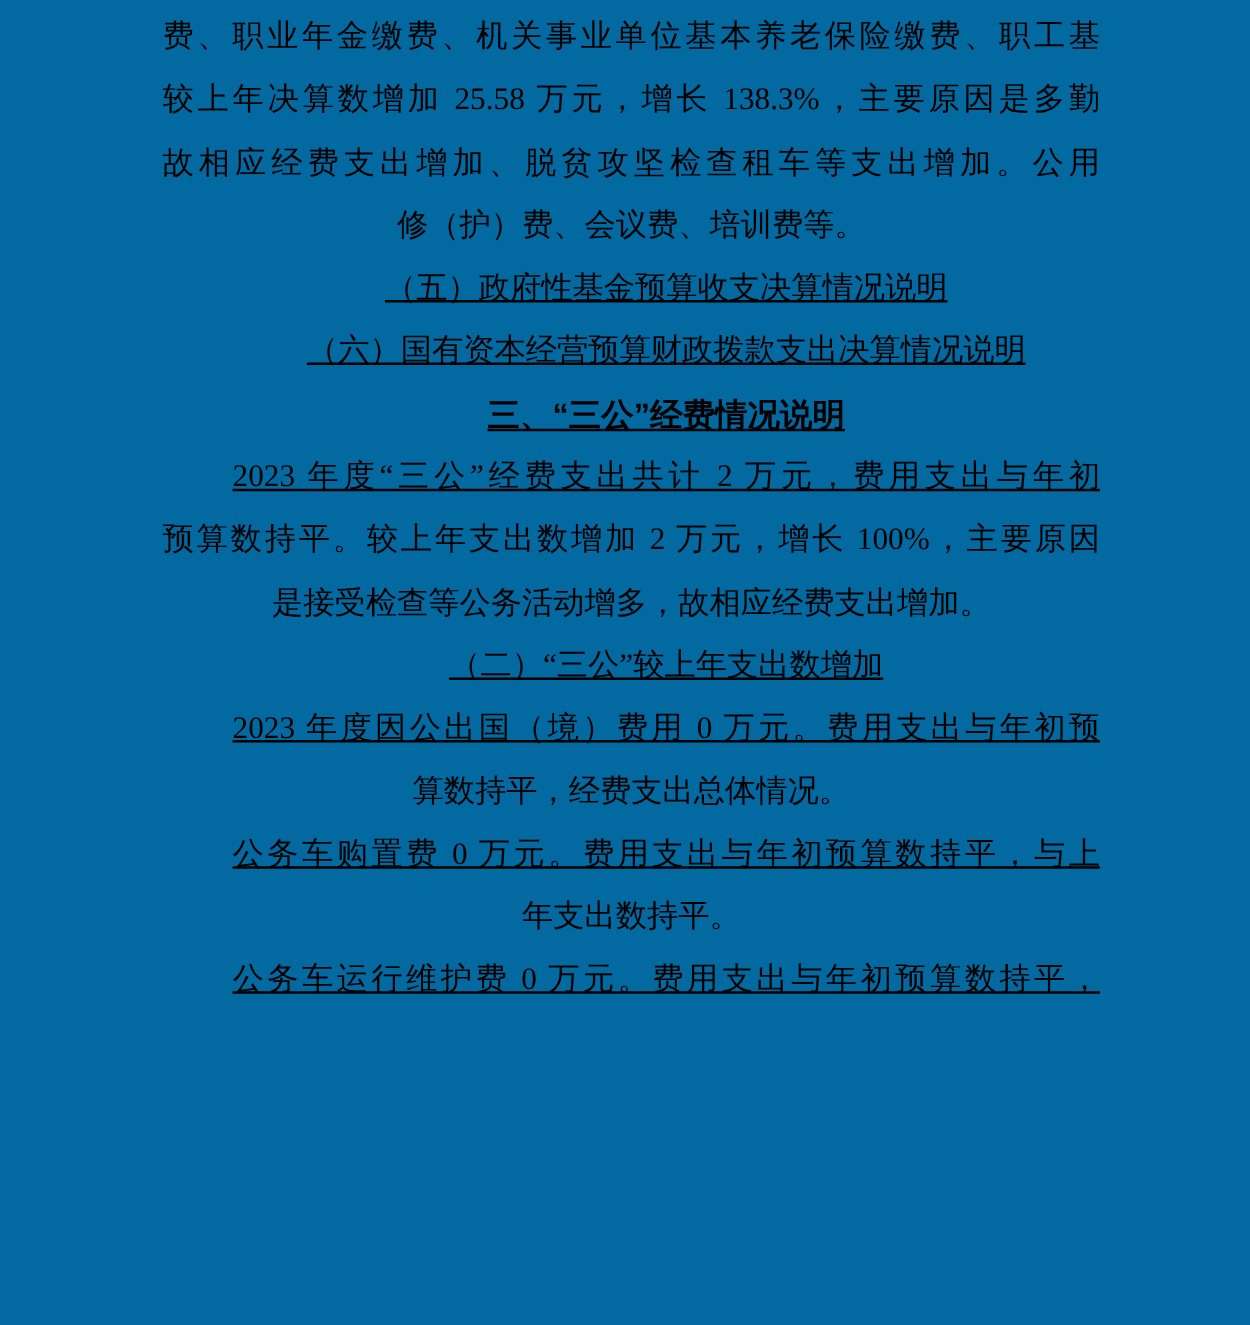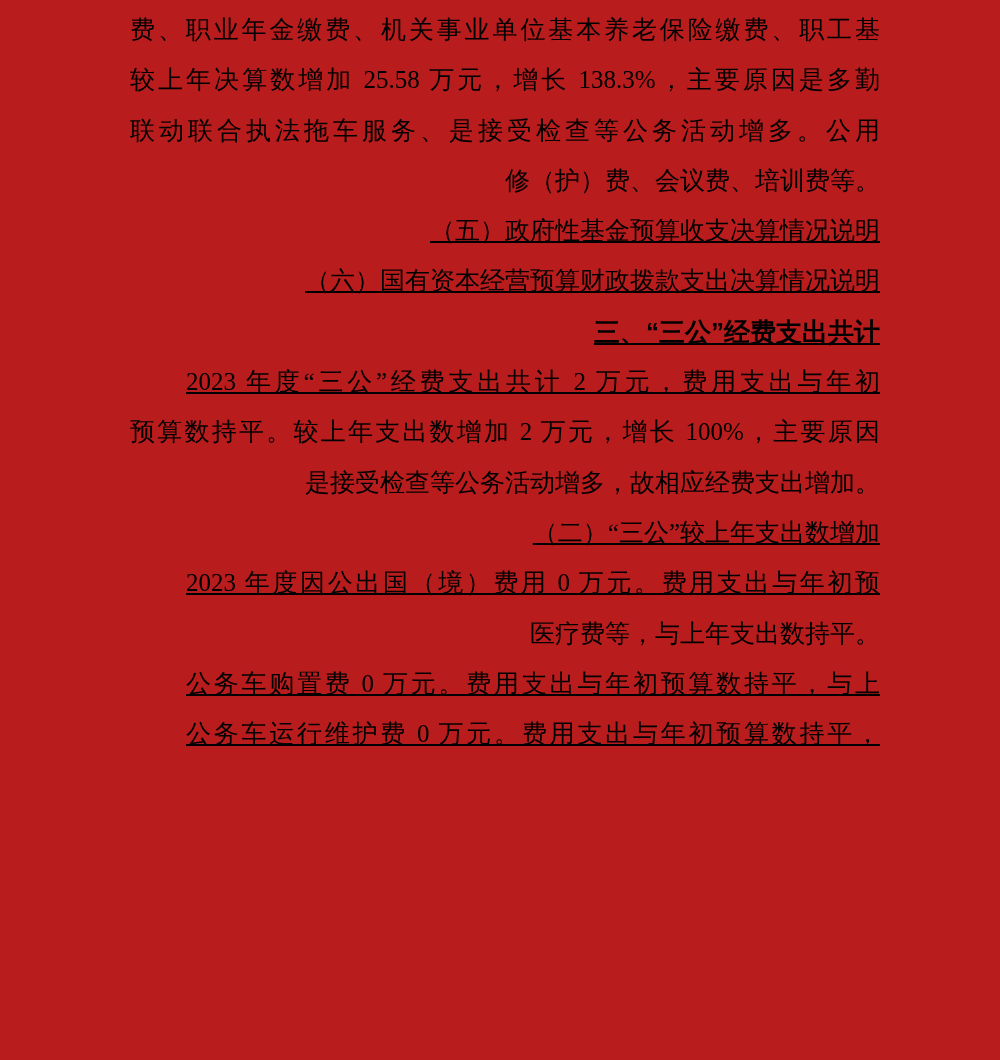--- a/index.html
+++ b/index.html
@@ -6,33 +6,33 @@
     margin: 0;
     padding: 0;
     background: #ffffff;
   }
   .page {
     position: relative;
     width: 1000px;
     height: 1060px;
     box-sizing: border-box;
     padding: 5px 120px 0 130px;
-    background: #b91c1c;
+    background: #0369a1;
     color: #000000;
     overflow: hidden;
   }
   .doc-body {
     width: 100%;
   }
   .line {
     font-family: "Liberation Serif", "DejaVu Serif", serif;
     font-size: 25px;
     height: 50.3px;
     line-height: 50.3px;
-    text-align: right;
+    text-align: center;
     overflow: hidden;
     color: #000000;
   }
   .line.justify {
     text-align: justify;
     text-align-last: justify;
     text-justify: inter-character;
   }
   .line.indent {
     text-indent: 56px;
@@ -44,27 +44,28 @@
     font-size: 26px;
   }
 </style>
 </head>
 <body>
 
 <div class="page">
   <div class="doc-body">
       <div class="line justify">费、职业年金缴费、机关事业单位基本养老保险缴费、职工基</div>
       <div class="line justify">较上年决算数增加 25.58 万元，增长 138.3%，主要原因是多勤</div>
-      <div class="line justify">联动联合执法拖车服务、是接受检查等公务活动增多。公用</div>
+      <div class="line justify">故相应经费支出增加、脱贫攻坚检查租车等支出增加。公用</div>
       <div class="line">修（护）费、会议费、培训费等。</div>
       <div class="line indent">（五）政府性基金预算收支决算情况说明</div>
       <div class="line indent">（六）国有资本经营预算财政拨款支出决算情况说明</div>
-      <div class="line indent bold">三、“三公”经费支出共计</div>
+      <div class="line indent bold">三、“三公”经费情况说明</div>
       <div class="line justify indent">2023 年度“三公”经费支出共计 2 万元，费用支出与年初</div>
       <div class="line justify">预算数持平。较上年支出数增加 2 万元，增长 100%，主要原因</div>
       <div class="line">是接受检查等公务活动增多，故相应经费支出增加。</div>
       <div class="line indent">（二）“三公”较上年支出数增加</div>
       <div class="line justify indent">2023 年度因公出国（境）费用 0 万元。费用支出与年初预</div>
-      <div class="line">医疗费等，与上年支出数持平。</div>
+      <div class="line">算数持平，经费支出总体情况。</div>
       <div class="line justify indent">公务车购置费 0 万元。费用支出与年初预算数持平，与上</div>
+      <div class="line">年支出数持平。</div>
       <div class="line justify indent">公务车运行维护费 0 万元。费用支出与年初预算数持平，</div>
     </div>
 </div>
 
 </body></html>

